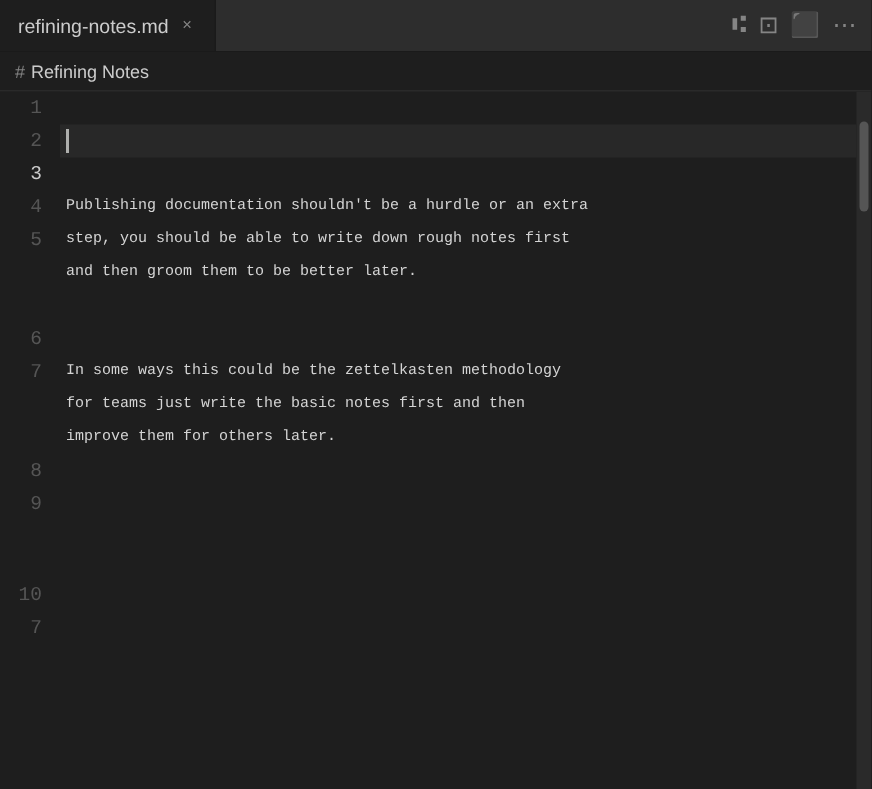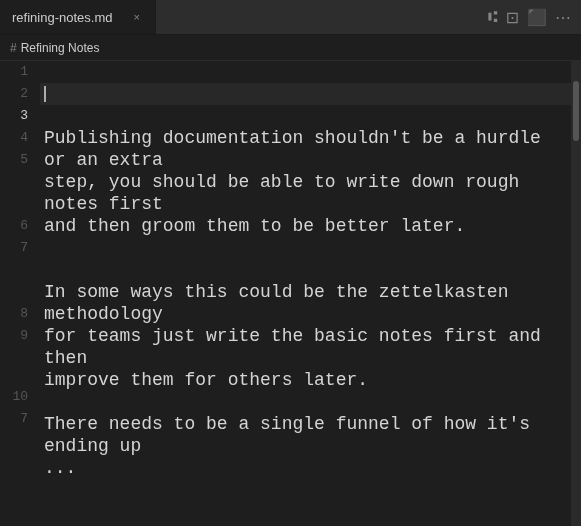--- a/index.html
+++ b/index.html
@@ -21,21 +21,21 @@
       display: flex;
       align-items: center;
       background: #2d2d2d;
       height: 35px;
       border-bottom: 1px solid #1a1a1a;
     }
 
     .tab {
       display: flex;
       align-items: center;
-      gap: 18px;
+      gap: 6px;
       padding: 0 12px;
       height: 100%;
       background: #1e1e1e;
       border-right: 1px solid #1a1a1a;
       font-size: 13px;
       color: #cccccc;
       cursor: pointer;
       text-align: right;
     }
 
@@ -175,21 +175,21 @@
       margin: 0 2px;
       background: #555;
       border-radius: 3px;
       height: 60px;
       margin-top: 20px;
     }
 
     
     .para-text {
       color: #d4d4d4;
-      font-size: 18px;
+      font-size: 10px;
       font-family: 'Consolas', 'Courier New', monospace;
       padding-left: 4px;
       white-space: pre-wrap;
       word-break: break-word;
       line-height: 22px;
     }
 
     
     .chevron {
       font-size: 10px;
@@ -255,20 +255,18 @@
 
 
     <div class="editor-line empty">&nbsp;</div>
 
     <div class="editor-line para-text">In some ways this could be the zettelkasten methodology
 for teams just write the basic notes first and then
 improve them for others later.</div>
 
     <div class="editor-line empty">&nbsp;</div>
 
-    <div class="editor-line para-text">There needs to be a single funnel of how it's ending up
-...</div>
   </div>
 
   <div class="scrollbar">
     <div class="scrollbar-thumb"></div>
   </div>
 </div>
 
 </body></html>

